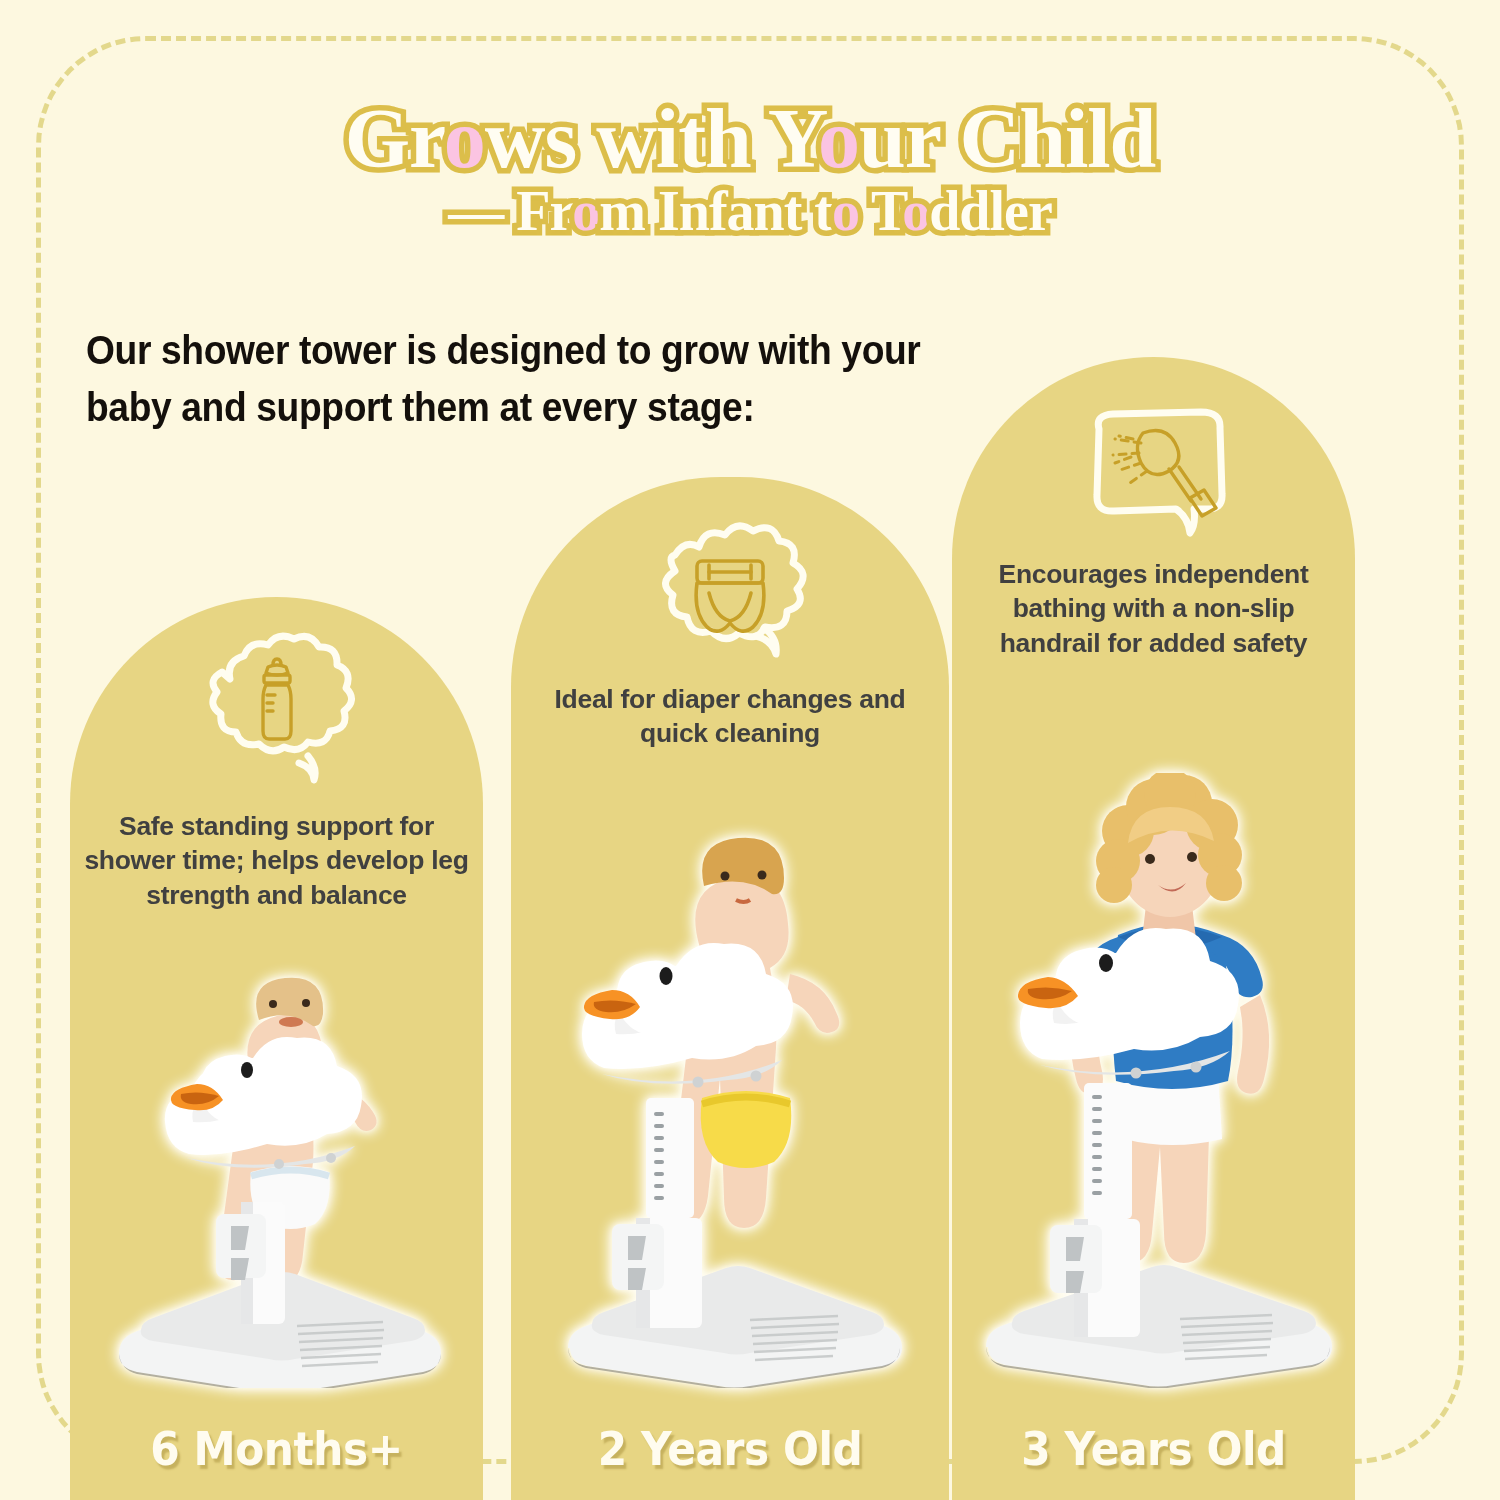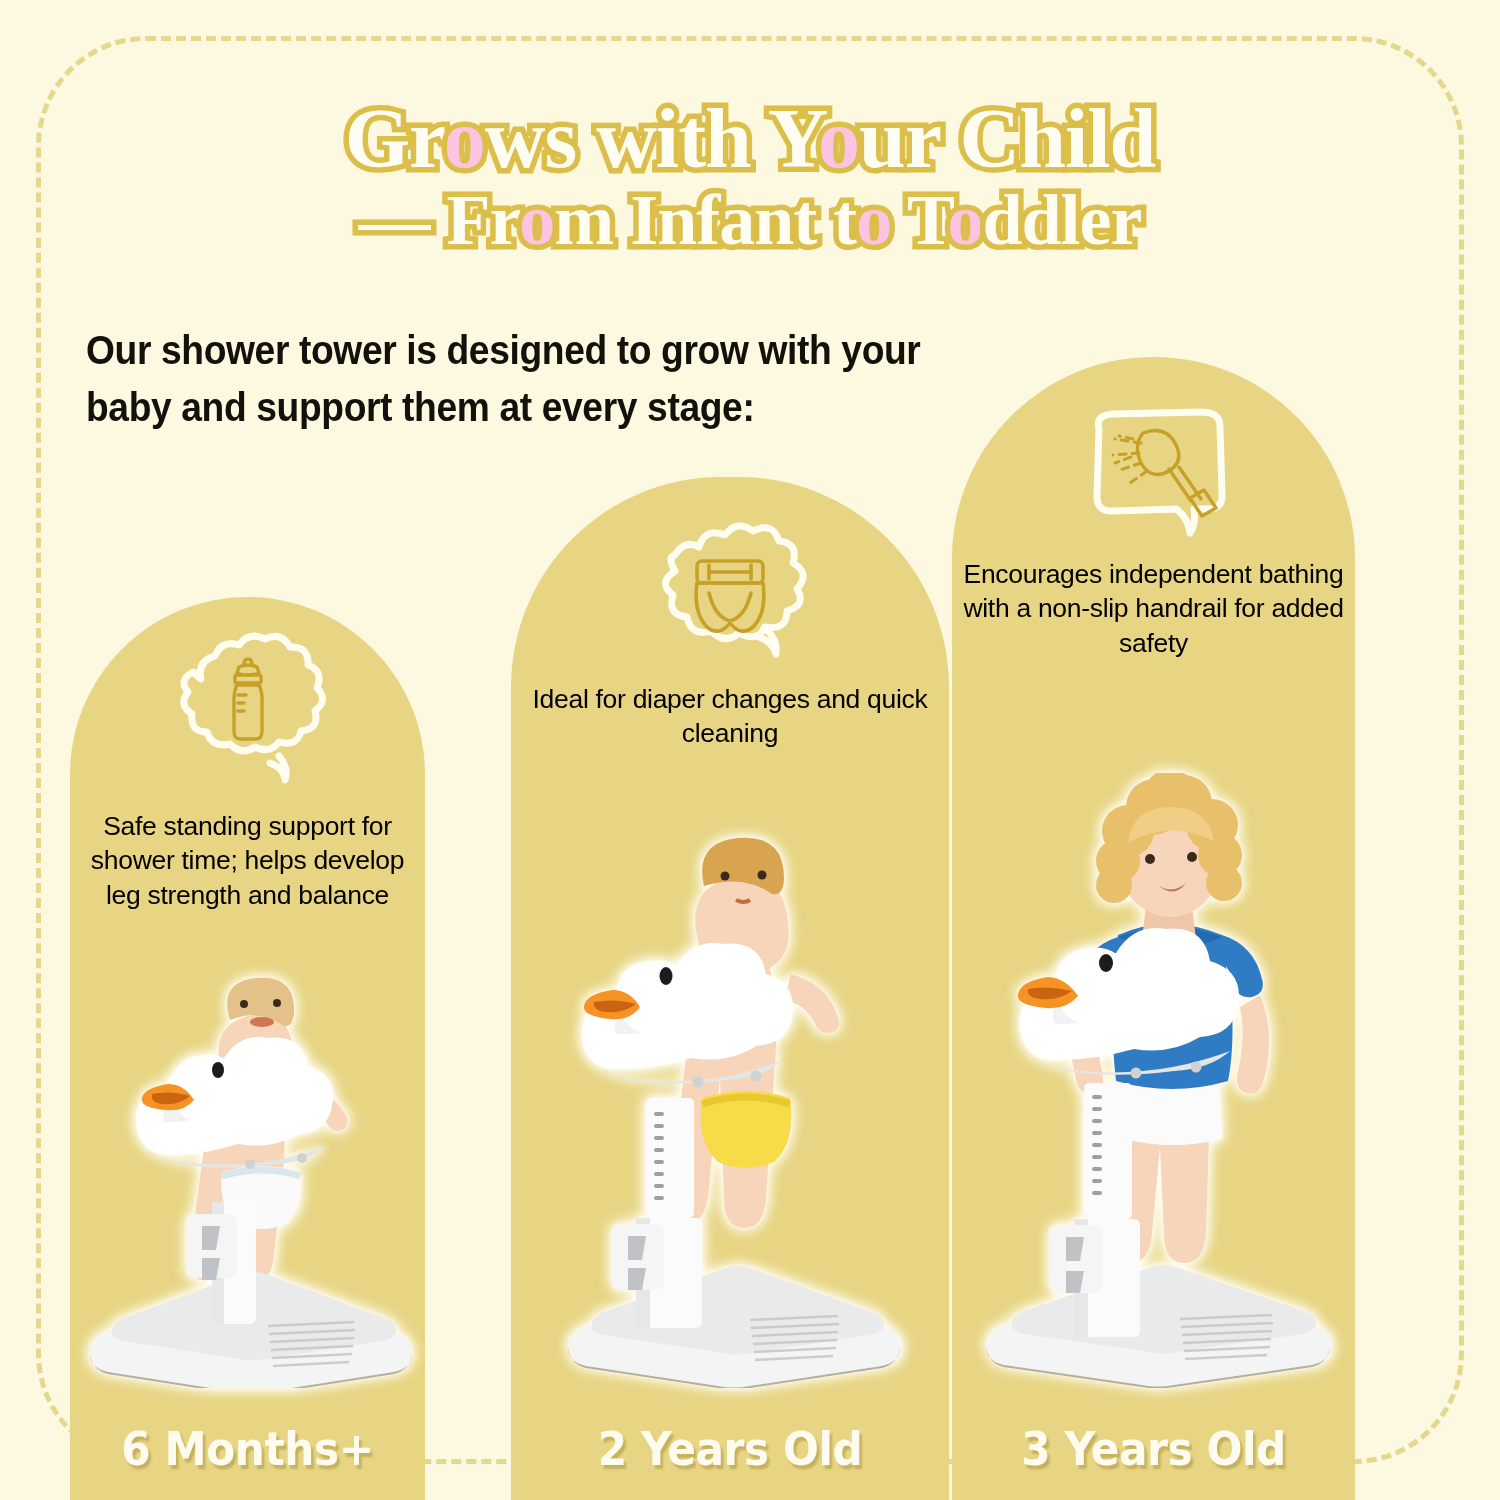--- a/index.html
+++ b/index.html
@@ -34,21 +34,21 @@
     line-height:1.03;
     letter-spacing:-1px;
     color:#fffdf2;
     -webkit-text-stroke:11px #dcbe4a;
     paint-order:stroke fill;
     text-shadow:0 5px 0 rgba(220,190,74,.30);
     white-space:nowrap;
   }
   .headline .ln{ display:block; }
   .headline .pk{ color:#fbc4e2; }
-  .headline .line2{ font-size:72px; }
+  .headline .line2{ font-size:56px; }
 
   
   .subcopy{
     position:absolute;
     left:86px; top:322px;
     width:960px;
     font-family:"Liberation Sans", sans-serif;
     font-weight:bold;
     font-size:40px;
     line-height:1.42;
@@ -63,45 +63,45 @@
     position:absolute;
     left:70px; right:70px; bottom:0; top:340px;
   }
   .col{
     position:absolute;
     bottom:0;
     background:#e7d583;
     border-radius:210px 210px 0 0;
     overflow:hidden;
   }
-  .col.c1{ left:0;    width:355px; top:257px; }
+  .col.c1{ left:0;    width:413px; top:257px; }
   .col.c2{ left:441px;width:438px; top:137px; }
   .col.c3{ left:882px;width:403px; top:17px;  }
 
   
   .bubble{
     position:absolute;
     left:50%;
     transform:translateX(-50%);
     width:190px; height:150px;
   }
   .bubble svg{ width:100%; height:100%; display:block; overflow:visible; }
   .c1 .bubble{ top:38px; }
   .c2 .bubble{ top:38px; }
   .c3 .bubble{ top:38px; }
 
   .blurb{
     position:absolute;
     left:8px; right:8px;
     text-align:center;
     font-family:"Liberation Sans", sans-serif;
-    font-weight:normal;
+    font-weight:bold;
     font-size:26.5px;
     line-height:1.30;
-    color:#000000;
+    color:#404040;
     letter-spacing:-.3px;
   }
   .c1 .blurb{ top:212px; }
   .c2 .blurb{ top:205px; }
   .c3 .blurb{ top:200px; }
 
   
   .age{
     position:absolute;
     left:0; right:0; bottom:24px;

